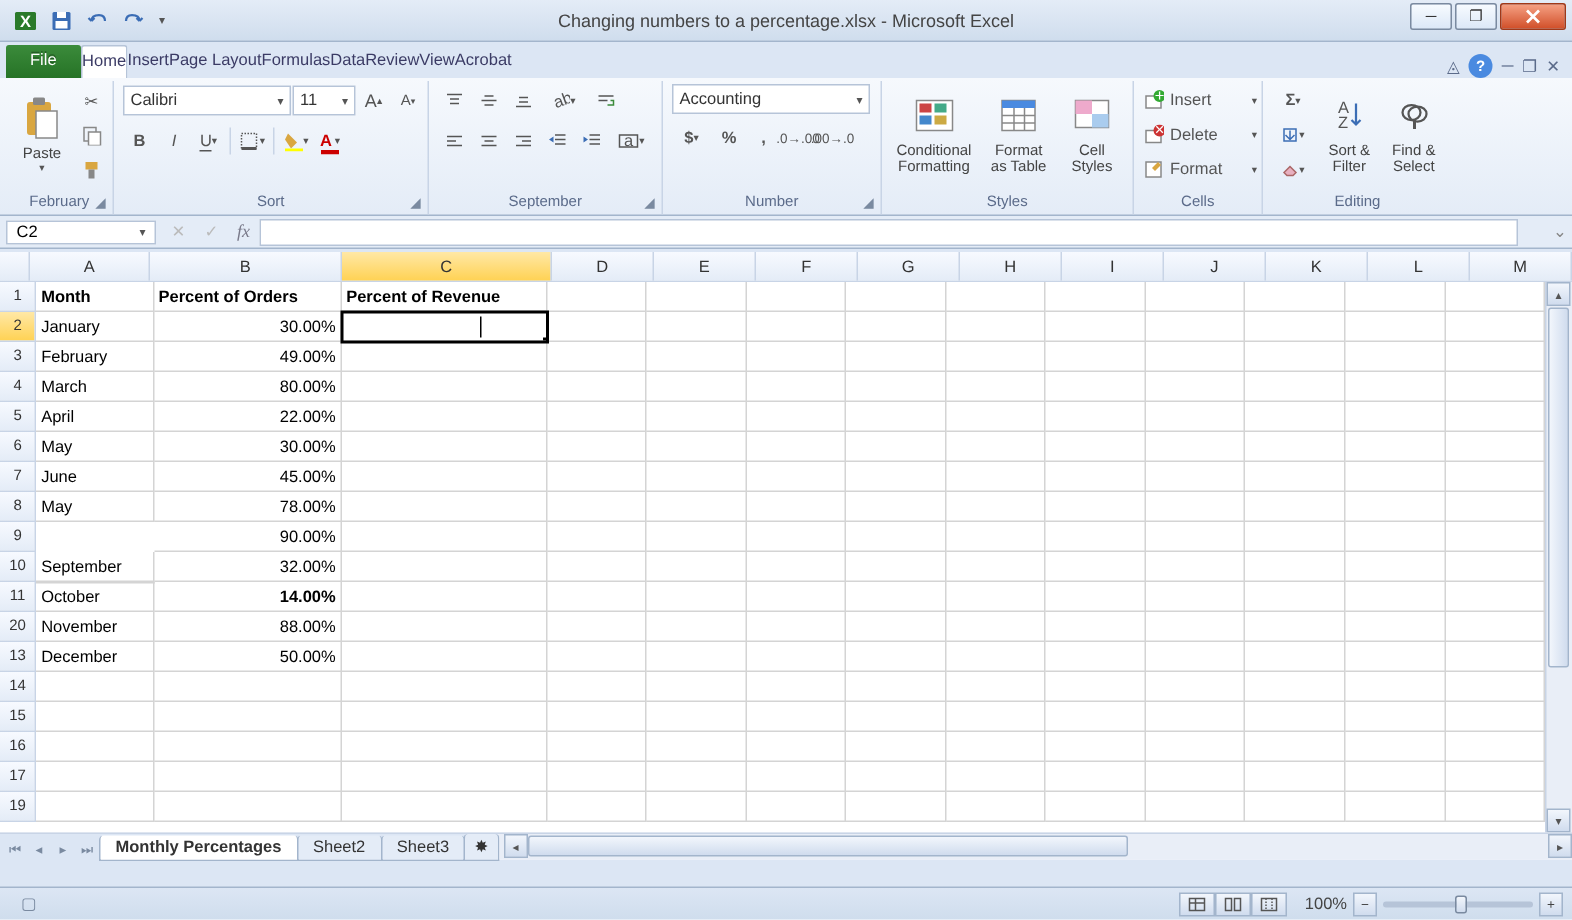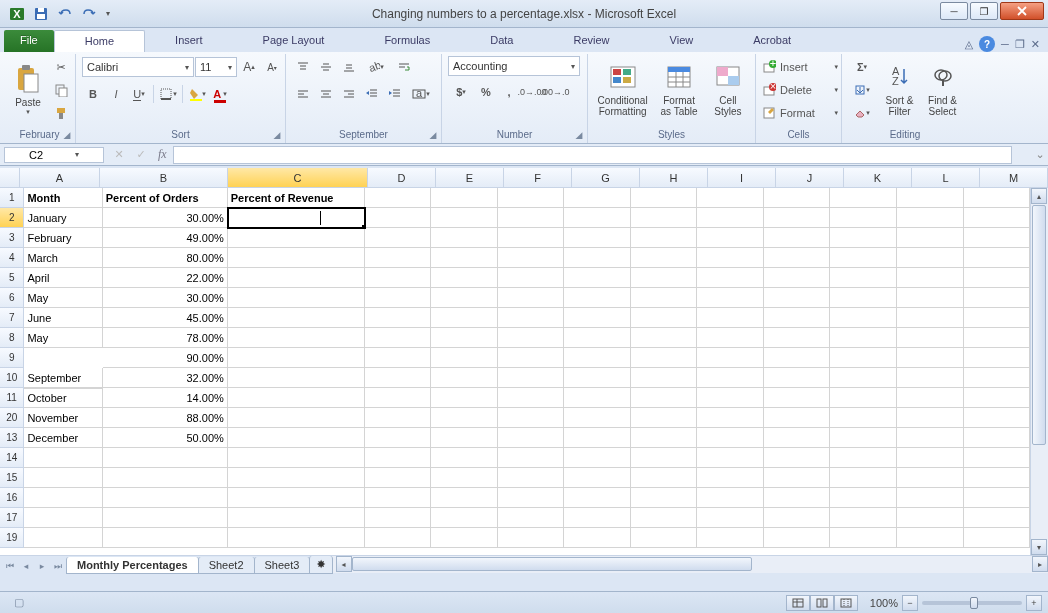--- a/index.html
+++ b/index.html
@@ -6,42 +6,42 @@
 body{background:#dce6f4;width:1048px;height:613px;overflow:hidden;position:relative}
 .titlebar{height:28px;background:linear-gradient(#e4ecf7,#cfdded);display:flex;align-items:center;position:relative;border-bottom:1px solid #a3b5cc}
 .qat{display:flex;align-items:center;gap:2px;padding-left:6px}
 .qat-btn{width:22px;height:22px;display:flex;align-items:center;justify-content:center;border-radius:2px}
 .title-text{position:absolute;left:50%;transform:translateX(-50%);color:#444;font-size:12px}
 .win-controls{position:absolute;right:4px;top:2px;display:flex;gap:2px}
 .win-btn{width:28px;height:18px;border:1px solid #7a8aa0;background:linear-gradient(#f7fbff,#dce8f7);border-radius:2px;display:flex;align-items:center;justify-content:center;font-size:10px;color:#333}
 .win-close{background:linear-gradient(#f5a083,#d1502a);color:#fff;width:44px;border-color:#a03818}
 .ribbon-tabs{height:24px;background:#dce6f4;display:flex;align-items:flex-end;padding-left:0}
 .file-tab{background:linear-gradient(#3b8b3b,#267326);color:#fff;padding:4px 16px;height:22px;border-radius:2px 2px 0 0;margin-left:4px;text-shadow:0 -1px 0 rgba(0,0,0,.3)}
-.rtab{padding:4px 30px;color:#3b3b65;height:22px}
+.rtab{padding:4px 0;color:#3b3b65;height:22px}
 .rtab.active{background:#fff;border:1px solid #b6c4d8;border-bottom:none;border-radius:2px 2px 0 0;color:#3b3b65}
 .rtab-help{position:absolute;right:8px;display:flex;gap:6px;align-items:center}
 .help-icon{width:16px;height:16px;background:#4a8ae0;border-radius:50%;color:#fff;display:flex;align-items:center;justify-content:center;font-weight:bold;font-size:10px}
 .ribbon{height:92px;background:linear-gradient(#f6f9fd,#e4ecf7);border-bottom:1px solid #a3b5cc;display:flex;padding:2px 4px 0}
 .rgroup{border-right:1px solid #c8d4e6;padding:2px 6px;display:flex;flex-direction:column;justify-content:space-between;position:relative}
 .rgroup-label{text-align:center;color:#5b6b8a;font-size:10px;padding:1px 0}
 .rgroup-body{flex:1;display:flex;align-items:flex-start;gap:4px}
 .launcher{position:absolute;right:2px;bottom:2px;width:12px;height:12px;color:#7a8aa0;font-size:9px;display:flex;align-items:center;justify-content:center}
 .big-btn{display:flex;flex-direction:column;align-items:center;justify-content:center;width:42px;height:66px;border-radius:3px;padding:2px}
 .big-icon{width:32px;height:32px;display:flex;align-items:center;justify-content:center;font-size:20px}
 .big-label{font-size:10px;color:#444;text-align:center;line-height:1.1;margin-top:2px}
 .col{display:flex;flex-direction:column;gap:1px}
 .row{display:flex;gap:1px;align-items:center}
 .sbtn{width:22px;height:22px;display:flex;align-items:center;justify-content:center;border-radius:2px;color:#555}
 .combo{height:20px;border:1px solid #b6c4d8;background:#fff;display:flex;align-items:center;padding:0 4px;font-size:11px;color:#333}
 .combo-arrow{margin-left:auto;font-size:8px;color:#555}
 .font-combo{width:112px}
 .size-combo{width:42px}
 .num-combo{width:132px}
 .namebox-bar{height:22px;background:#e4ecf7;border-bottom:1px solid #a3b5cc;display:flex;align-items:center}
-.namebox{width:100px;height:16px;border:1px solid #b6c4d8;background:#fff;margin:0 4px;display:flex;align-items:center;padding:0 24px;font-size:11px}
+.namebox{width:100px;height:16px;border:1px solid #b6c4d8;background:#fff;margin:0 4px;display:flex;align-items:center;padding:0 6px;font-size:11px}
 .fx-label{font-style:italic;font-family:"Times New Roman";color:#7a7a8a;margin:0 6px;font-size:12px}
 .formula-input{flex:1;height:18px;border:1px solid #b6c4d8;background:#fff;margin-right:20px}
 .grid-area{position:absolute;top:168px;left:0;right:0;bottom:40px;background:#fff}
 .colhead-row{height:20px;display:flex;background:linear-gradient(#f7faff,#e4ecf7);border-bottom:1px solid #c8d4e6}
 .selall{width:25px;border-right:1px solid #c8d4e6;background:linear-gradient(#f7faff,#e4ecf7)}
 .colhead{border-right:1px solid #c8d4e6;display:flex;align-items:center;justify-content:center;color:#333;background:linear-gradient(#f7faff,#e4ecf7)}
 .colhead.sel{background:linear-gradient(#ffe8a6,#ffd254);color:#333}
 .gridbody{position:absolute;top:20px;left:0;right:18px;bottom:18px;overflow:hidden}
 .gridrow{height:20px;display:flex}
 .rowhead{width:25px;border-right:1px solid #c8d4e6;border-bottom:1px solid #c8d4e6;background:linear-gradient(#f7faff,#e4ecf7);display:flex;align-items:center;justify-content:center;color:#333;font-size:10px}
@@ -654,21 +654,21 @@
         <div class="cell" style="width: 68px;"></div>
         <div class="cell" style="width: 68px;"></div>
         <div class="cell" style="width: 68px;"></div>
         <div class="cell" style="width: 68px;"></div>
         <div class="cell" style="width: 68px;"></div>
         <div class="cell" style="width: 68px;"></div>
       </div>
       <div class="gridrow">
         <div class="rowhead">11</div>
         <div class="cell" style="width: 80px;">October</div>
-        <div class="cell right" style="width: 128px;">14.00%</div>
+        <div class="cell right" style="width: 128px; font-weight: bold;">14.00%</div>
         <div class="cell" style="width: 140px;"></div>
         <div class="cell" style="width: 68px;"></div>
         <div class="cell" style="width: 68px;"></div>
         <div class="cell" style="width: 68px;"></div>
         <div class="cell" style="width: 68px;"></div>
         <div class="cell" style="width: 68px;"></div>
         <div class="cell" style="width: 68px;"></div>
         <div class="cell" style="width: 68px;"></div>
         <div class="cell" style="width: 68px;"></div>
         <div class="cell" style="width: 68px;"></div>

